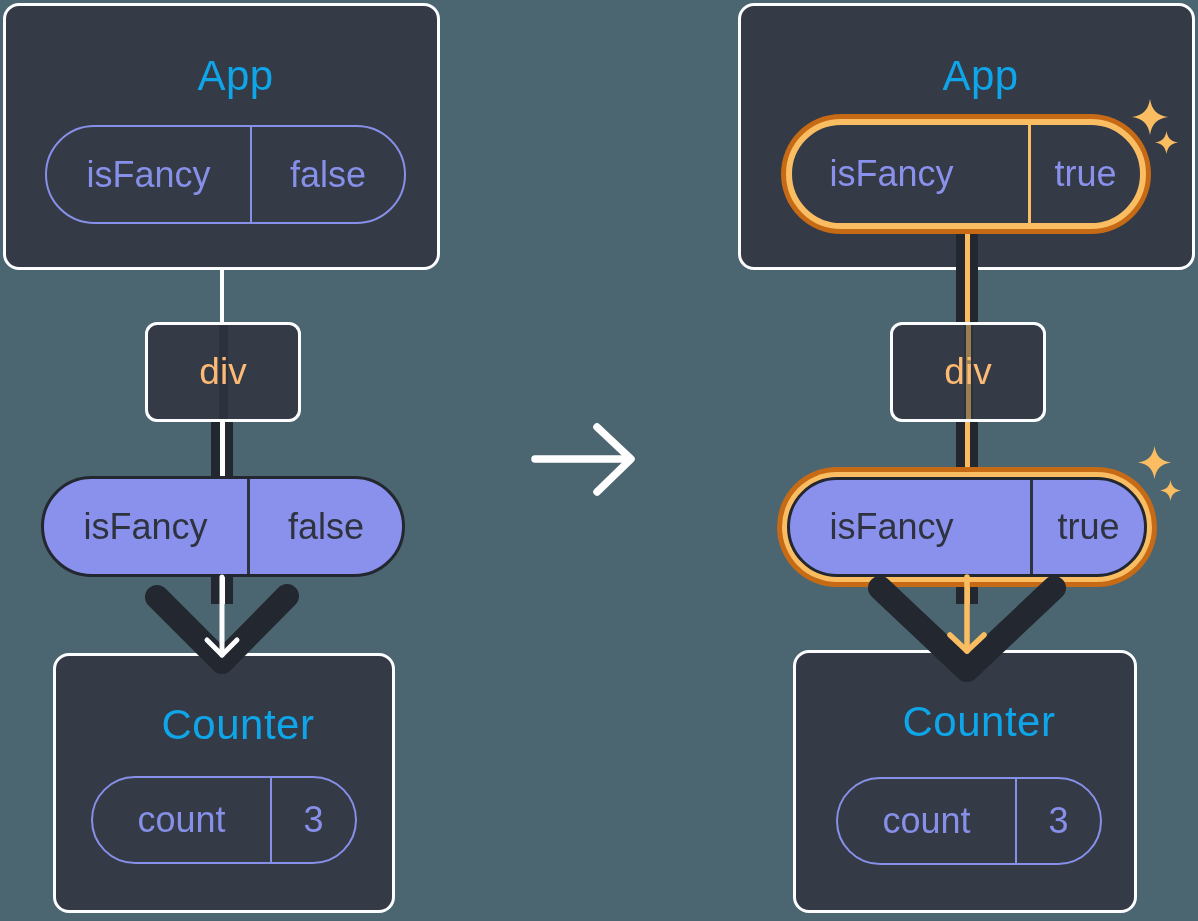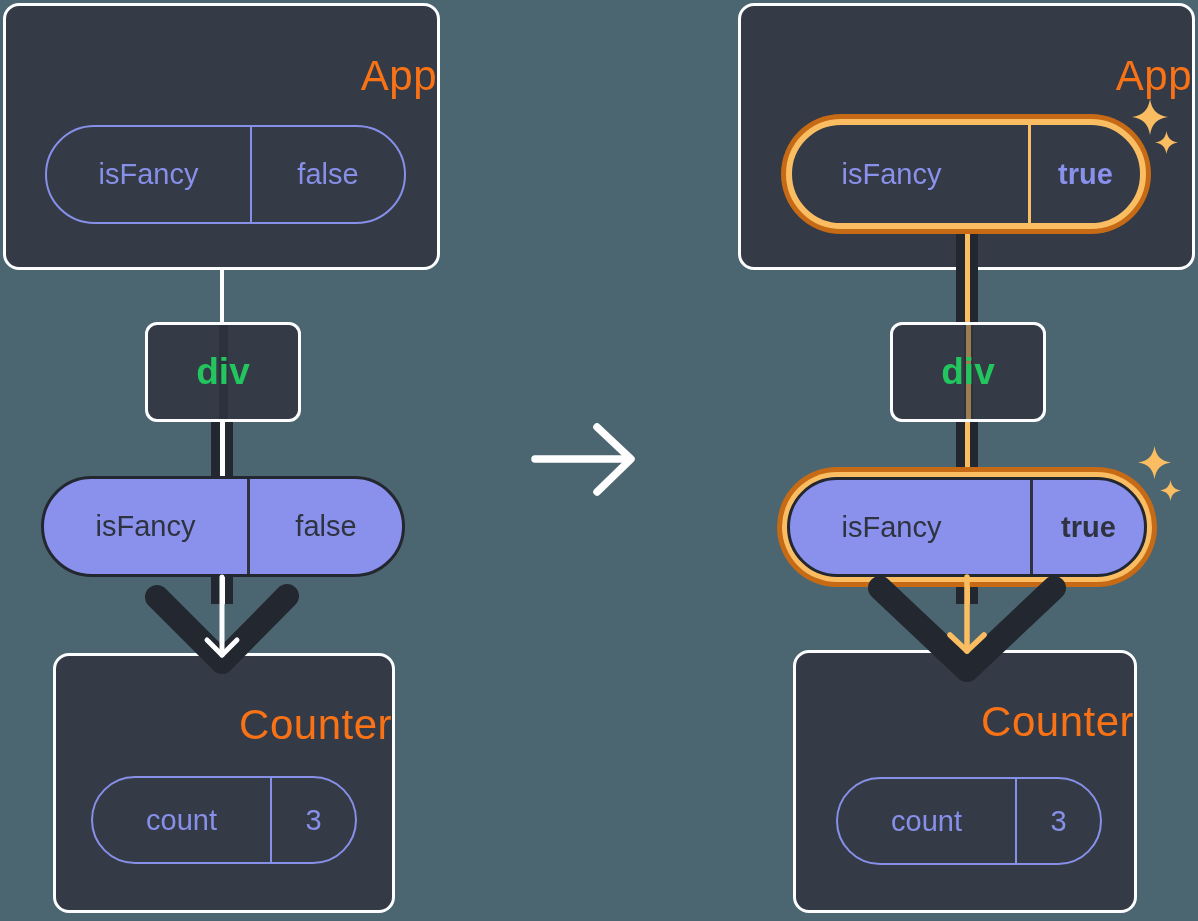--- a/index.html
+++ b/index.html
@@ -10,43 +10,43 @@
     -webkit-font-smoothing:antialiased;
   }
   .stage *{box-sizing:border-box;}
   .panel{position:absolute;inset:0;}
 
   
   .card{
     position:absolute;background:#343A46;border:3px solid #FCFDFE;border-radius:16px;
   }
   .card-title{
-    position:absolute;left:0;right:0;text-align:right;
-    color:#f97316;font-size:42px;font-weight:500;line-height:44px;letter-spacing:.5px;padding-left:28px;
+    position:absolute;left:0;right:0;text-align:center;
+    color:#0ea5e9;font-size:42px;font-weight:500;line-height:44px;letter-spacing:.5px;padding-left:28px;
   }
   .app-card-left{left:3px;top:3px;width:437px;height:267px;}
   .app-card-right{left:738px;top:3px;width:457px;height:267px;}
   .counter-card-left{left:53px;top:653px;width:342px;height:260px;}
   .counter-card-right{left:793px;top:650px;width:344px;height:263px;}
 
   
   .pill{position:absolute;display:flex;border-radius:999px;overflow:hidden;}
   .pill .cell{
     display:flex;align-items:center;justify-content:center;
-    font-size:29px;line-height:1;white-space:nowrap;
+    font-size:36px;line-height:1;white-space:nowrap;
   }
   .pill .cell.name{flex:0 0 auto;}
   .pill .cell.value{flex:1 1 auto;}
   .pill.outline{border:2px solid #8790E8;}
   .pill.outline .cell{color:#8790E8;}
   .pill.outline .cell.value{border-left:2px solid #8790E8;}
   .pill.filled{background:#8A91EC;border:3px solid #23272F;}
   .pill.filled .cell{color:#2E333F;}
   .pill.filled .cell.value{border-left:3px solid #2E333F;}
-  .bold-value .cell.value{font-weight:700;margin-left:37px;}
+  .bold-value .cell.value{font-weight:400;margin-left:37px;}
 
   .app-pill-left{left:39px;top:119px;width:361px;height:99px;}
   .app-pill-left .cell.name{width:203px;}
   .counter-pill{left:35px;top:120px;width:266px;height:88px;}
   .counter-pill .cell.name{width:177px;}
   .counter-card-right .counter-pill{left:40px;top:124px;}
 
   
   .pill.fancy-outline{
     left:786px;top:119px;width:360px;height:110px;z-index:3;
@@ -67,21 +67,21 @@
   .pill-filled-right .cell.name{width:203px;}
 
   
   .node{
     position:absolute;width:156px;height:100px;top:322px;z-index:3;
     background:#343A46;border:3px solid #FCFDFE;border-radius:12px;
     display:flex;align-items:center;justify-content:center;
   }
   .div-node-left{left:145px;}
   .div-node-right{left:890px;}
-  .node-label{color:#22c55e;font-size:37px;font-weight:700;position:relative;z-index:2;}
+  .node-label{color:#fdba74;font-size:37px;font-weight:400;position:relative;z-index:2;}
   .pass-stripe{
     position:absolute;top:0;bottom:0;left:50%;width:9px;margin-left:-4.5px;
     background:rgba(35,39,47,.5);z-index:1;
   }
   .pass-stripe.orange-core::after{
     content:"";position:absolute;top:0;bottom:0;left:2px;right:2px;
     background:rgba(250,189,98,.55);
   }
 
   

